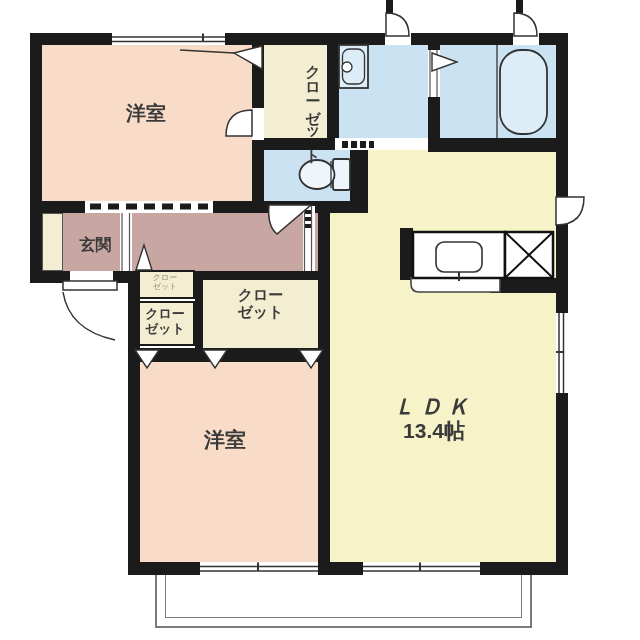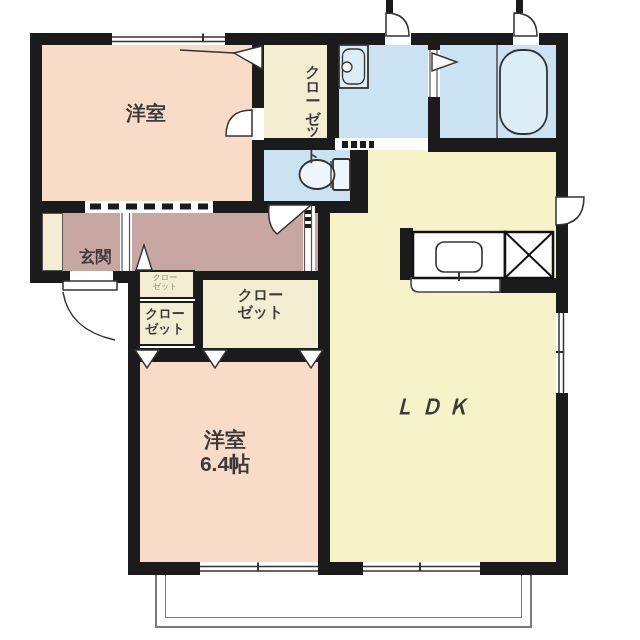--- a/index.html
+++ b/index.html
@@ -173,40 +173,40 @@
 
   <div class="roomlabel" style="left:66px;top:102px;width:160px;font-size:20px;">
     <div>洋室</div>
   </div>
 
   <div class="roomlabel vtext" style="left:268px;top:54px;width:54px;height:80px;font-size:15px;">
     <span>クロー</span>
     <span>ゼット</span>
   </div>
 
-  <div class="roomlabel" style="left:63px;top:248px;width:65px;font-size:16px;">玄関</div>
+  <div class="roomlabel" style="left:63px;top:236px;width:65px;font-size:16px;">玄関</div>
 
   <div class="roomlabel" style="left:135px;top:274px;width:60px;font-size:8px;font-weight:normal;color:#8a8a7a;line-height:1.1;">
     <div>クロー</div>
     <div>ゼット</div>
   </div>
 
   <div class="roomlabel" style="left:135px;top:307px;width:60px;font-size:13px;">
     <div>クロー</div>
     <div>ゼット</div>
   </div>
 
   <div class="roomlabel" style="left:203px;top:286px;width:115px;font-size:15px;">
     <div>クロー</div>
     <div>ゼット</div>
   </div>
 
   <div class="roomlabel" style="left:145px;top:428px;width:160px;font-size:21px;">
     <div>洋室</div>
-    <div>6.4帖</div>
   </div>
 
   <div class="roomlabel" style="left:354px;top:394px;width:160px;font-size:22px;">
     <div style="letter-spacing:5px;font-style:italic;">ＬＤＫ</div>
+    <div style="font-size:21px;">13.4帖</div>
   </div>
 
 
 </div>
 
 </body></html>

